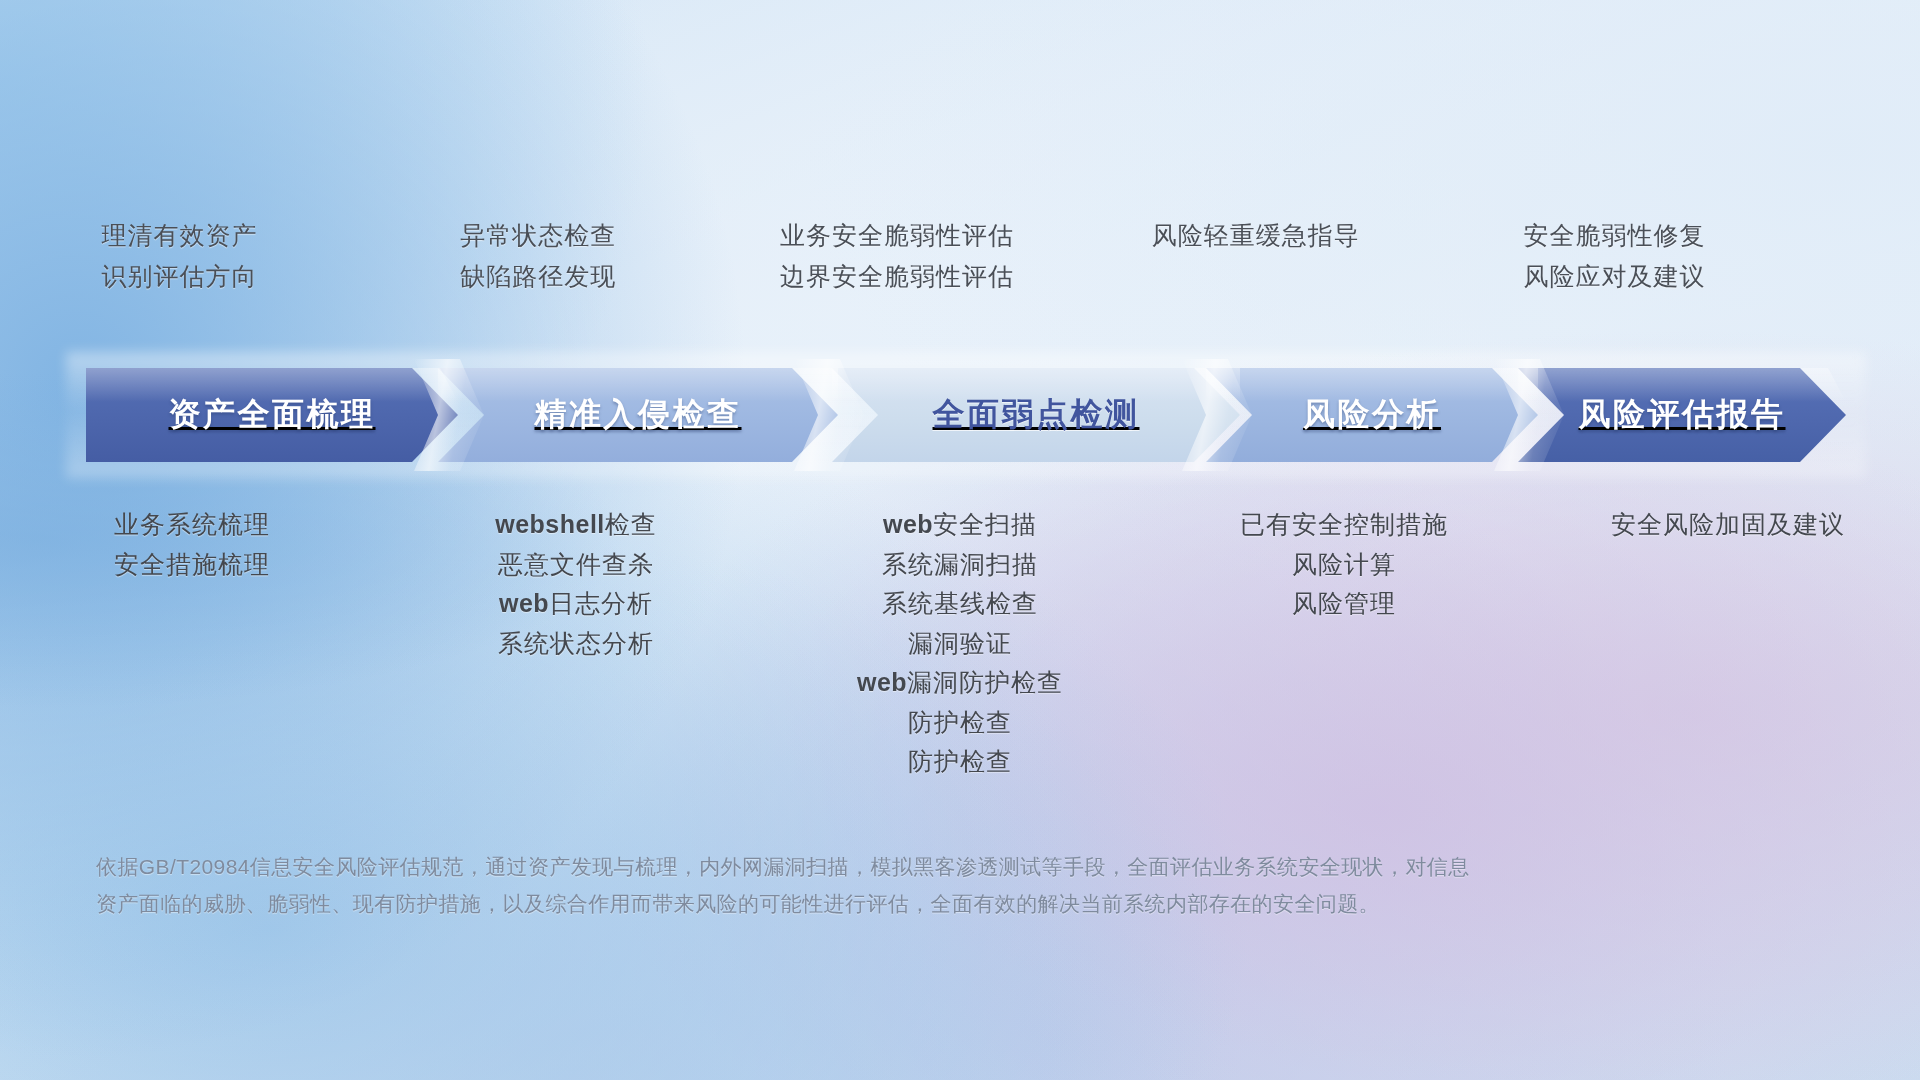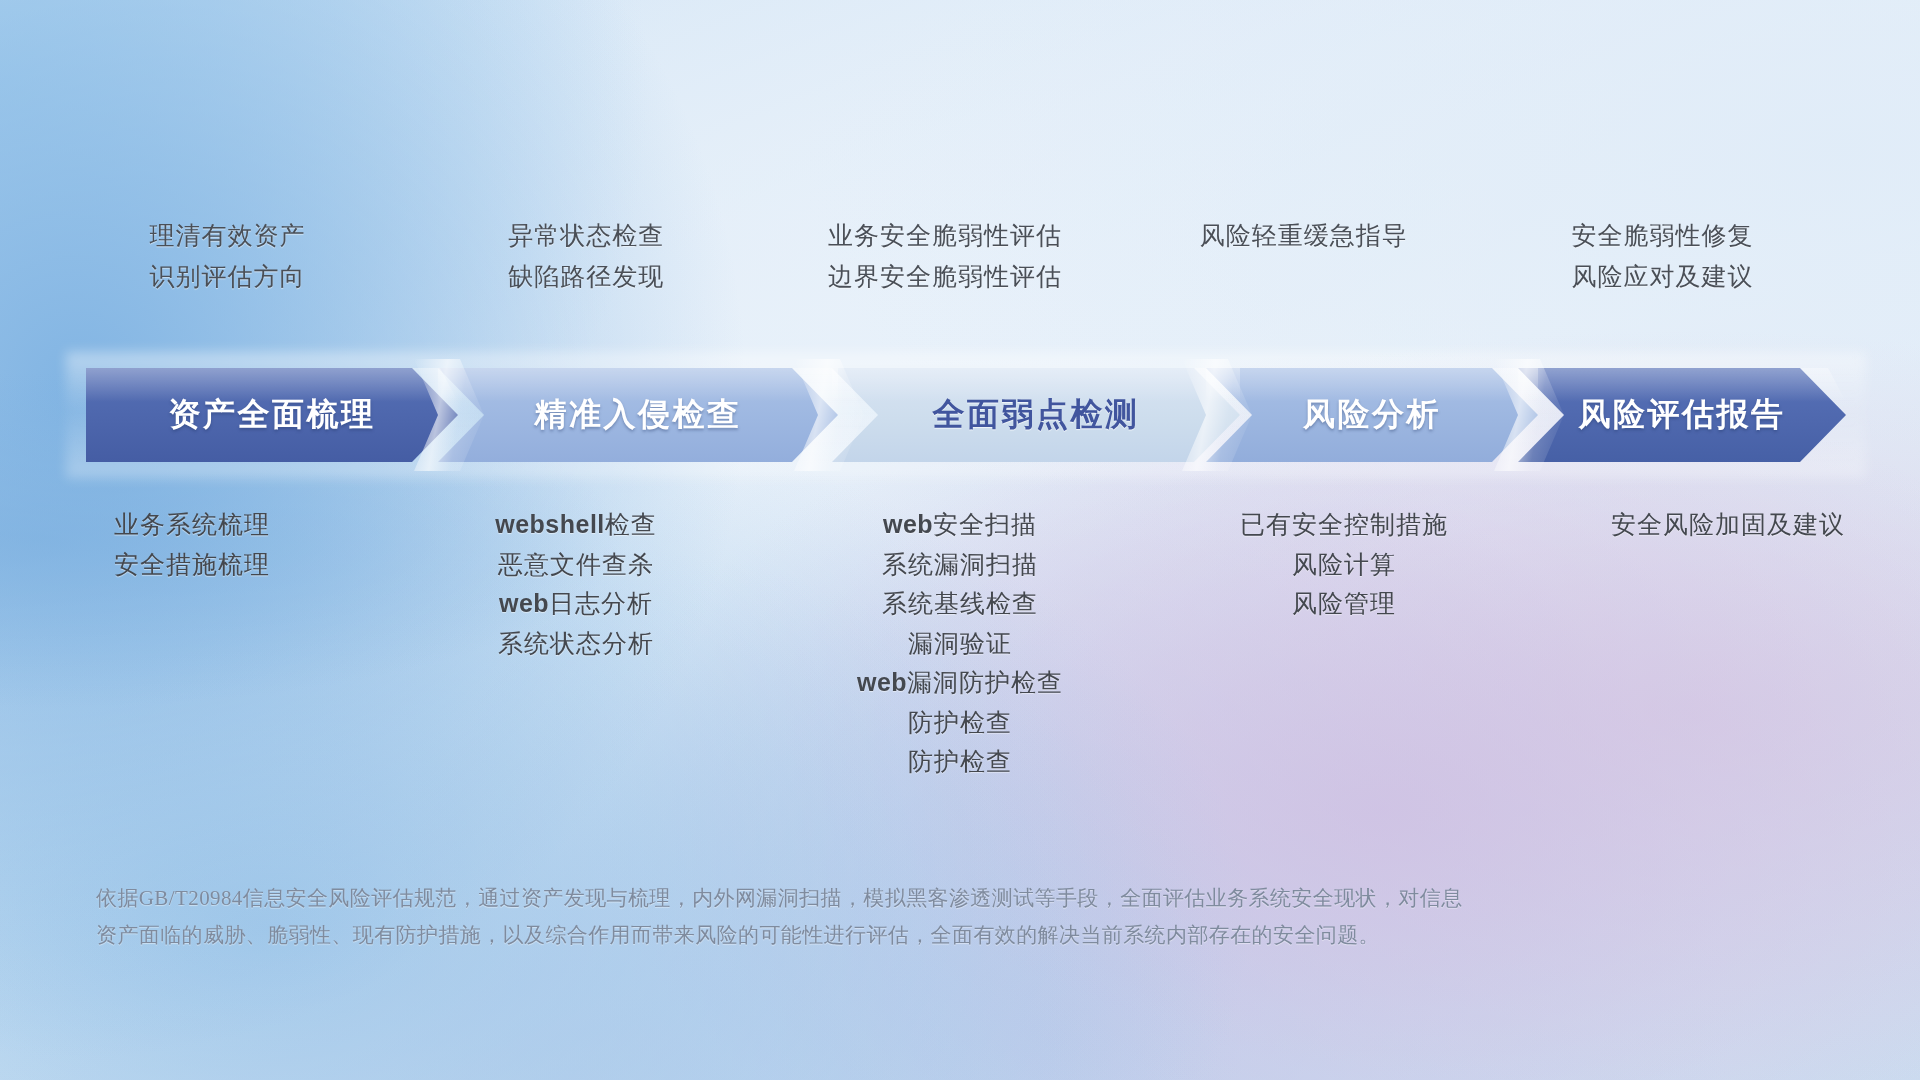--- a/index.html
+++ b/index.html
@@ -23,33 +23,34 @@
   }
   #stage:before{
     content:"";position:absolute;inset:0;
     background:
       radial-gradient(ellipse at 2% 50%, rgba(118,172,222,0.55) 0%, rgba(118,172,222,0) 22%),
       radial-gradient(ellipse at 30% 100%, rgba(170,200,234,0.5) 0%, rgba(170,200,234,0) 35%);
     pointer-events:none;
   }
 
   
-  .toprow{position:absolute;left:0;top:215px;width:1794px;height:100px;display:flex;padding-left:48px;}
+  .toprow{position:absolute;left:0;top:215px;width:1794px;height:100px;display:flex;}
   .col{flex:1 1 0;display:flex;flex-direction:column;align-items:center;}
   .toprow .line{
     font-size:25px;color:#4a4f57;line-height:1.62;letter-spacing:1px;
     text-shadow:0 1px 1px rgba(255,255,255,0.55);white-space:nowrap;
   }
 
   
   #band{position:absolute;left:86px;top:368px;width:1760px;height:94px;}
   .chev{
     position:absolute;top:0;height:94px;
     display:flex;align-items:center;justify-content:center;
     box-sizing:border-box;
+    text-decoration:underline;
   }
   .chev .cap{
     font-size:32px;font-weight:bold;letter-spacing:2.5px;white-space:nowrap;
     position:relative;z-index:3;
   }
   .chev .shape{position:absolute;inset:0;z-index:1;}
   .chev .gloss{
     position:absolute;left:0;right:0;top:0;height:36%;z-index:2;
     background:linear-gradient(180deg,rgba(255,255,255,0.34),rgba(255,255,255,0));
     pointer-events:none;
@@ -85,24 +86,23 @@
   
   .botrow{position:absolute;left:0;top:505px;width:1920px;display:flex;align-items:flex-start;}
   .botrow .line{
     font-size:25px;color:#44484f;line-height:1.58;letter-spacing:1px;white-space:nowrap;
     text-shadow:0 1px 1px rgba(255,255,255,0.5);
   }
   .line b{font-weight:bold;letter-spacing:0.5px;}
 
   
   #footer{
-    position:absolute;left:96px;top:880px;width:1560px;
+    position:absolute;left:96px;top:848px;width:1560px;
     font-size:21px;line-height:1.78;color:#7f8b9e;letter-spacing:0.4px;
     text-shadow:0 1px 1px rgba(255,255,255,0.45);
-    font-family:Liberation Serif, serif;
   }
 </style>
 </head>
 <body>
 
 <div id="stage">
 
   <div class="toprow">
     <div class="col">
       <div class="line">理清有效资产</div>

